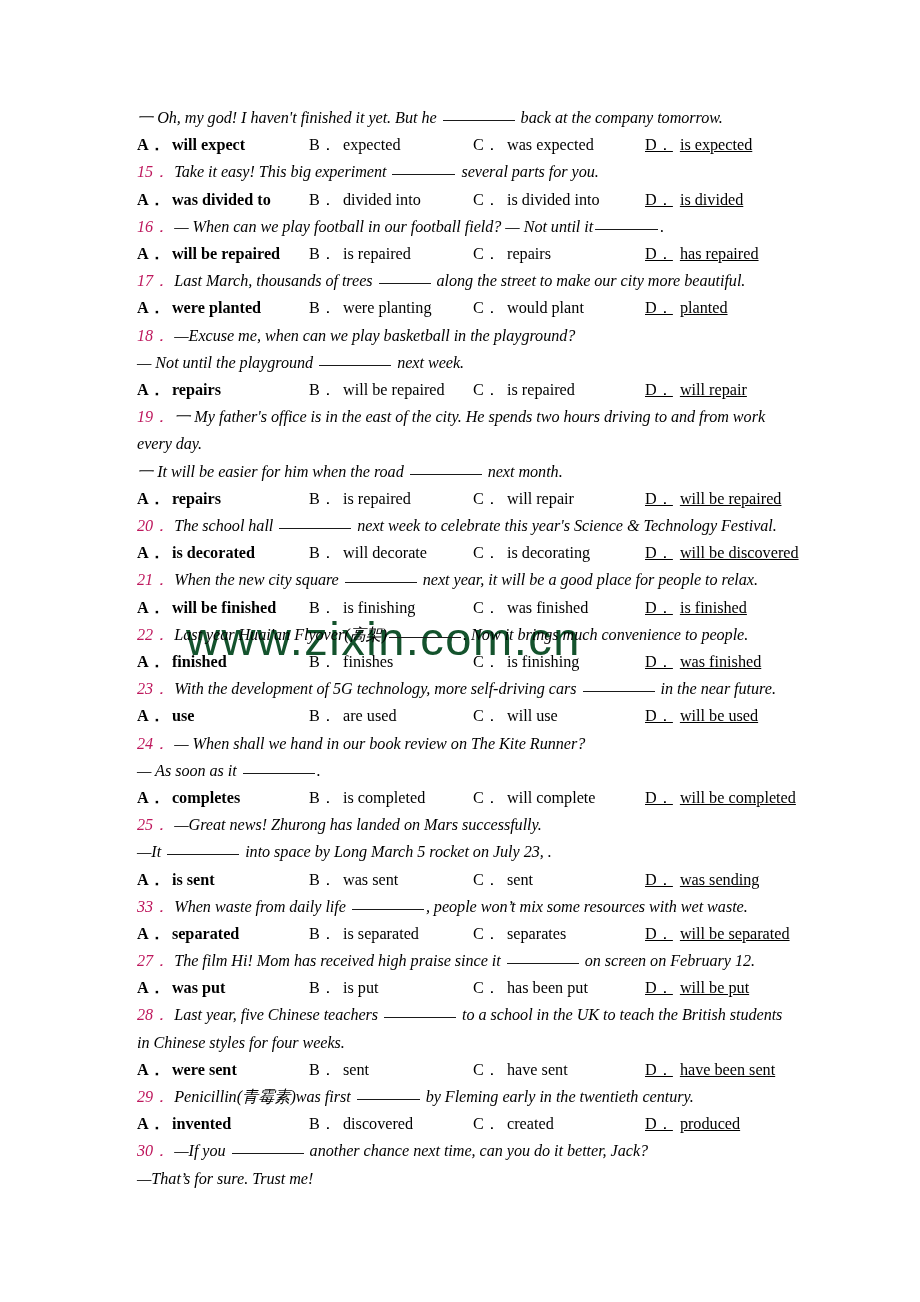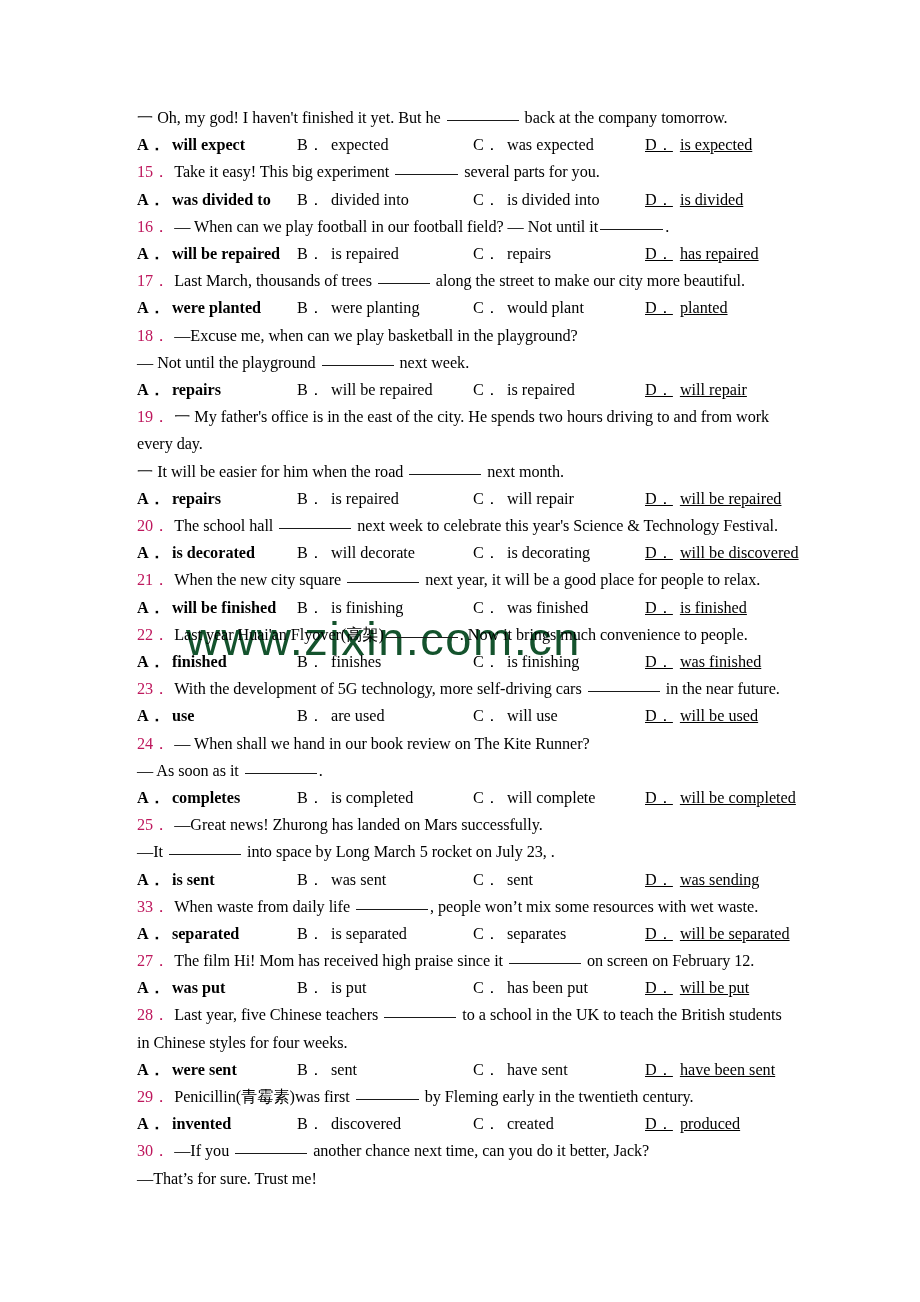--- a/index.html
+++ b/index.html
@@ -48,20 +48,21 @@
     z-index: 2;
   }
 
   
   .qline {
     font-size: 16.2px;
     line-height: 27.2px;
     white-space: nowrap;
     margin: 0;
     letter-spacing: -0.05px;
+    font-style: italic;
   }
 
   .qnum {
     color: #be185d;
     margin-right: 5px;
   }
 
   
   .blank {
     display: inline-block;
@@ -84,21 +85,21 @@
   }
   .opt {
     position: absolute;
     top: 0;
     white-space: nowrap;
   }
   .opt .lab {
     margin-right: 7px;
   }
   .opt.a { left: 0px; font-weight: bold; }
-  .opt.b { left: 160px; }
+  .opt.b { left: 172px; }
   .opt.c { left: 336px; }
   .opt.d { left: 508px; text-decoration: underline; }
 </style>
 </head>
 <body>
 
 <div class="page">
 
   <div class="watermark">www.zixin.com.cn</div>
 

